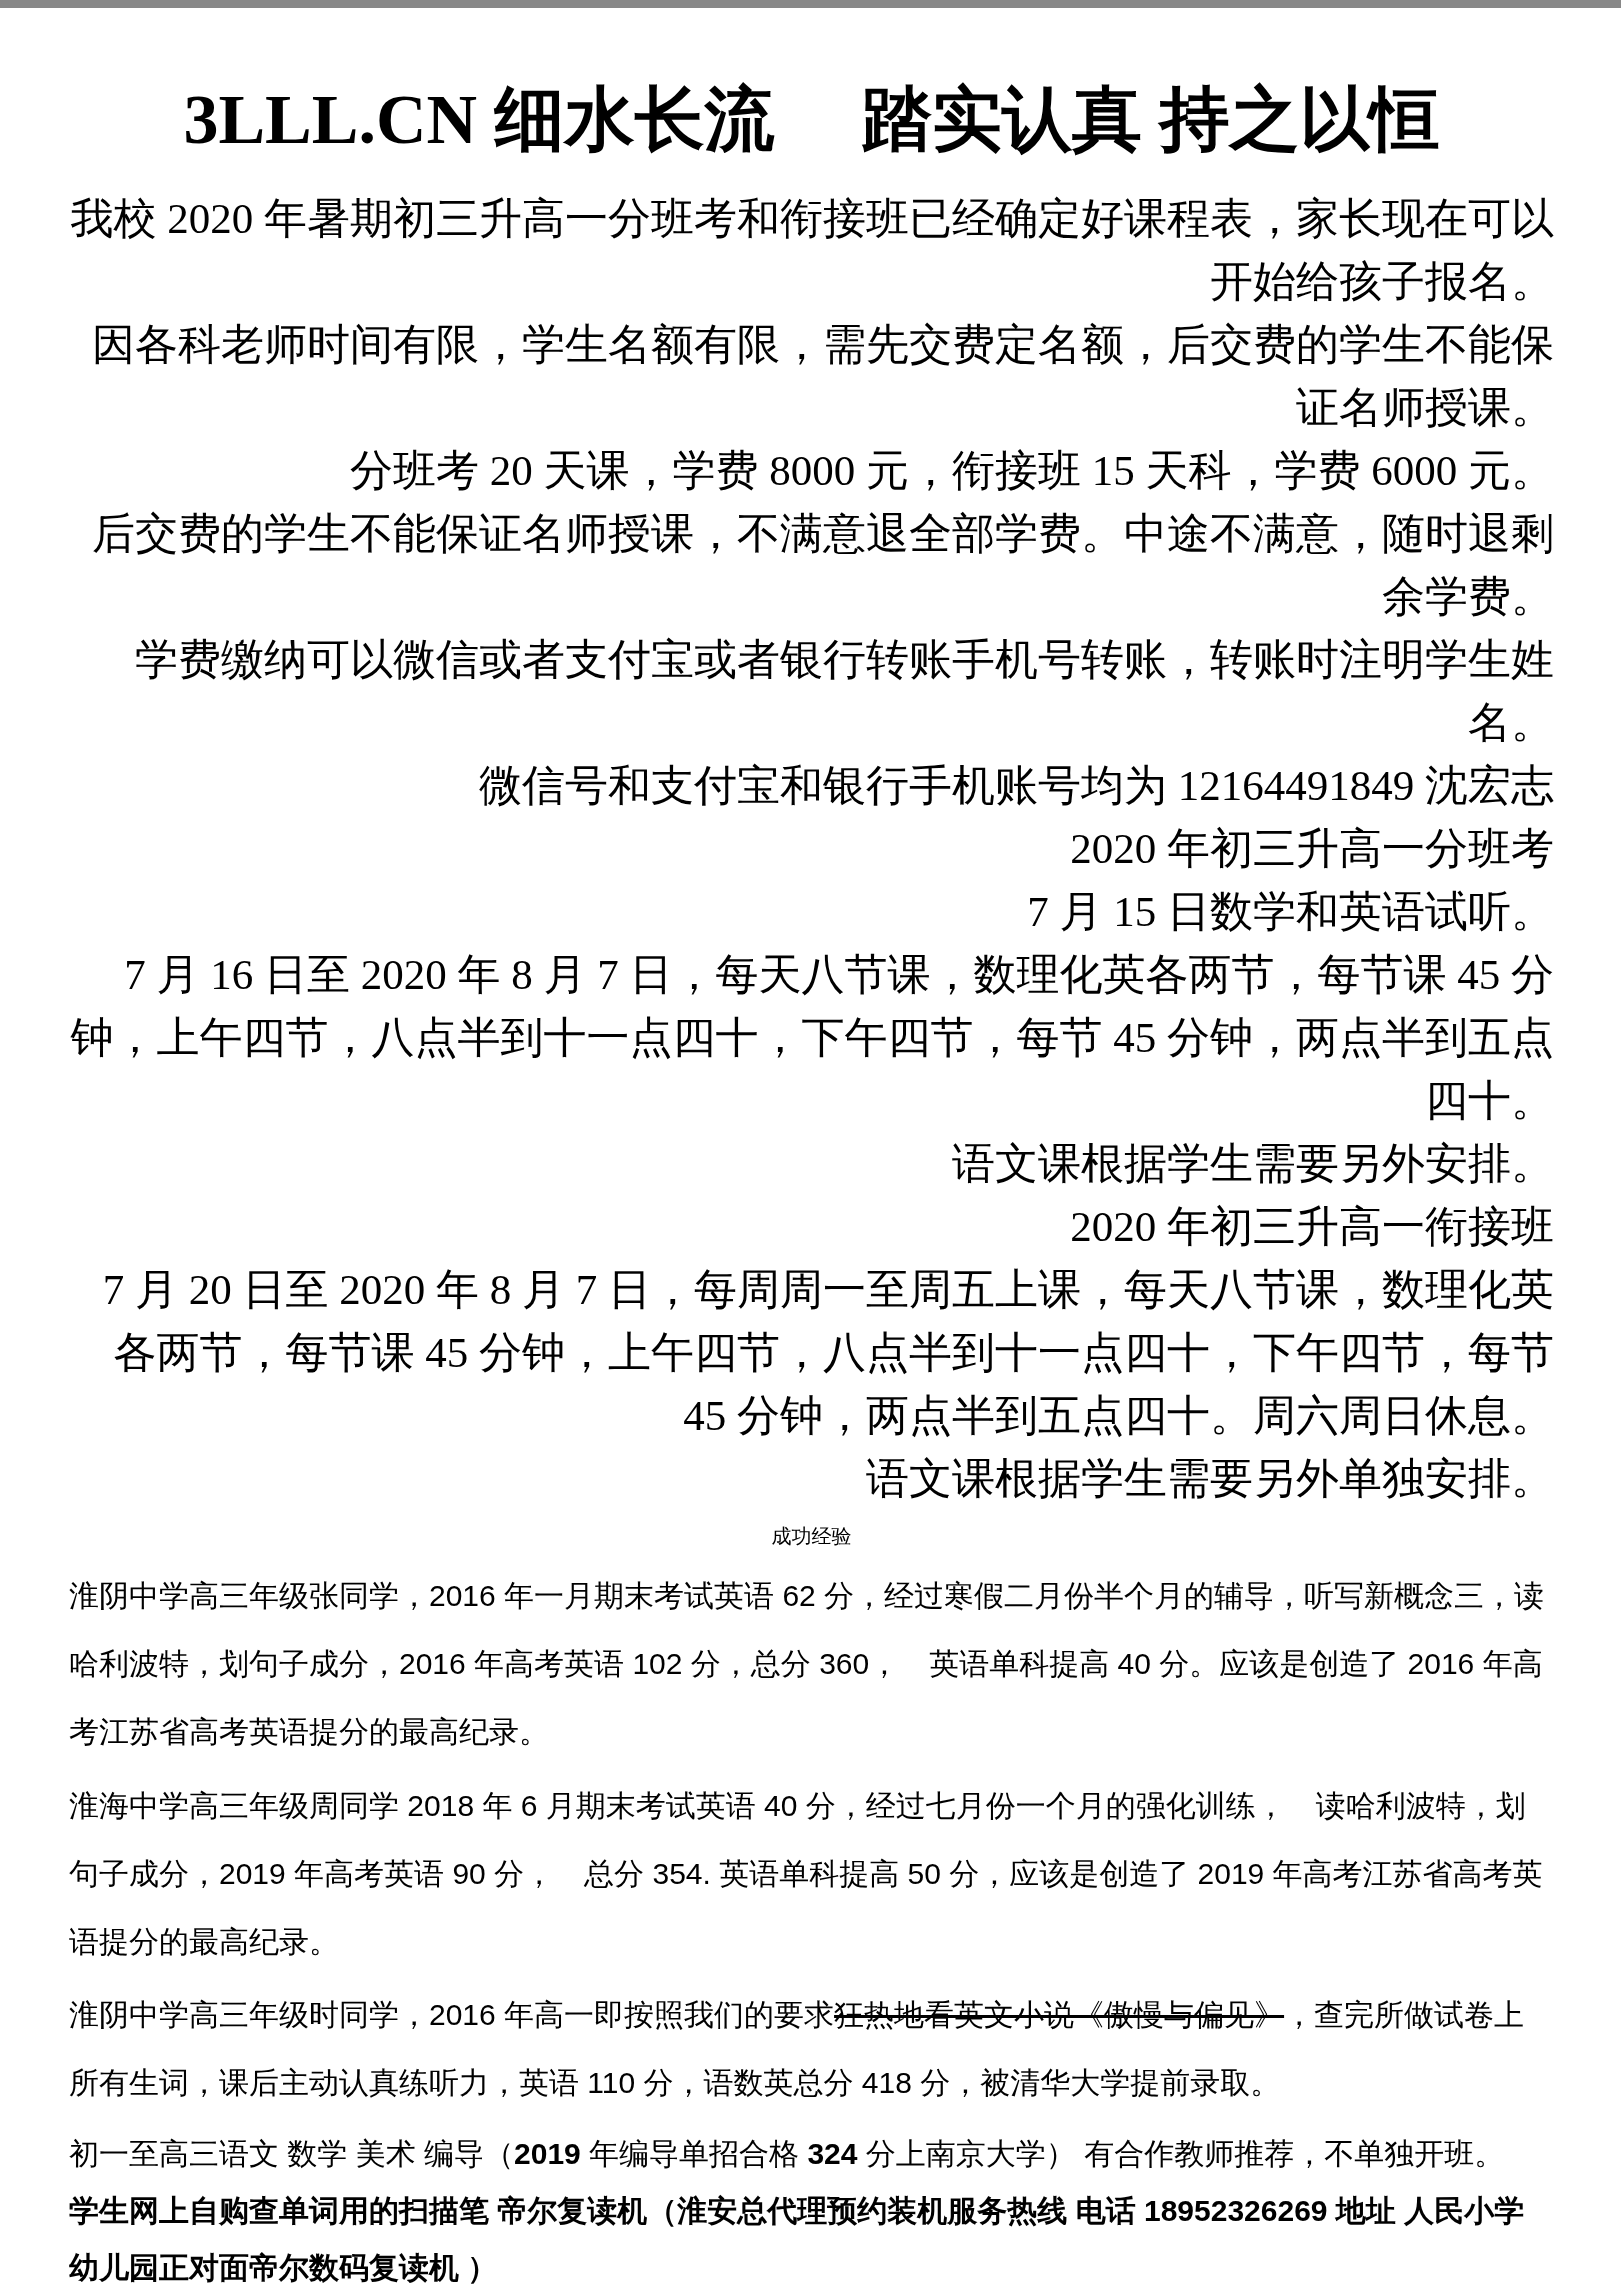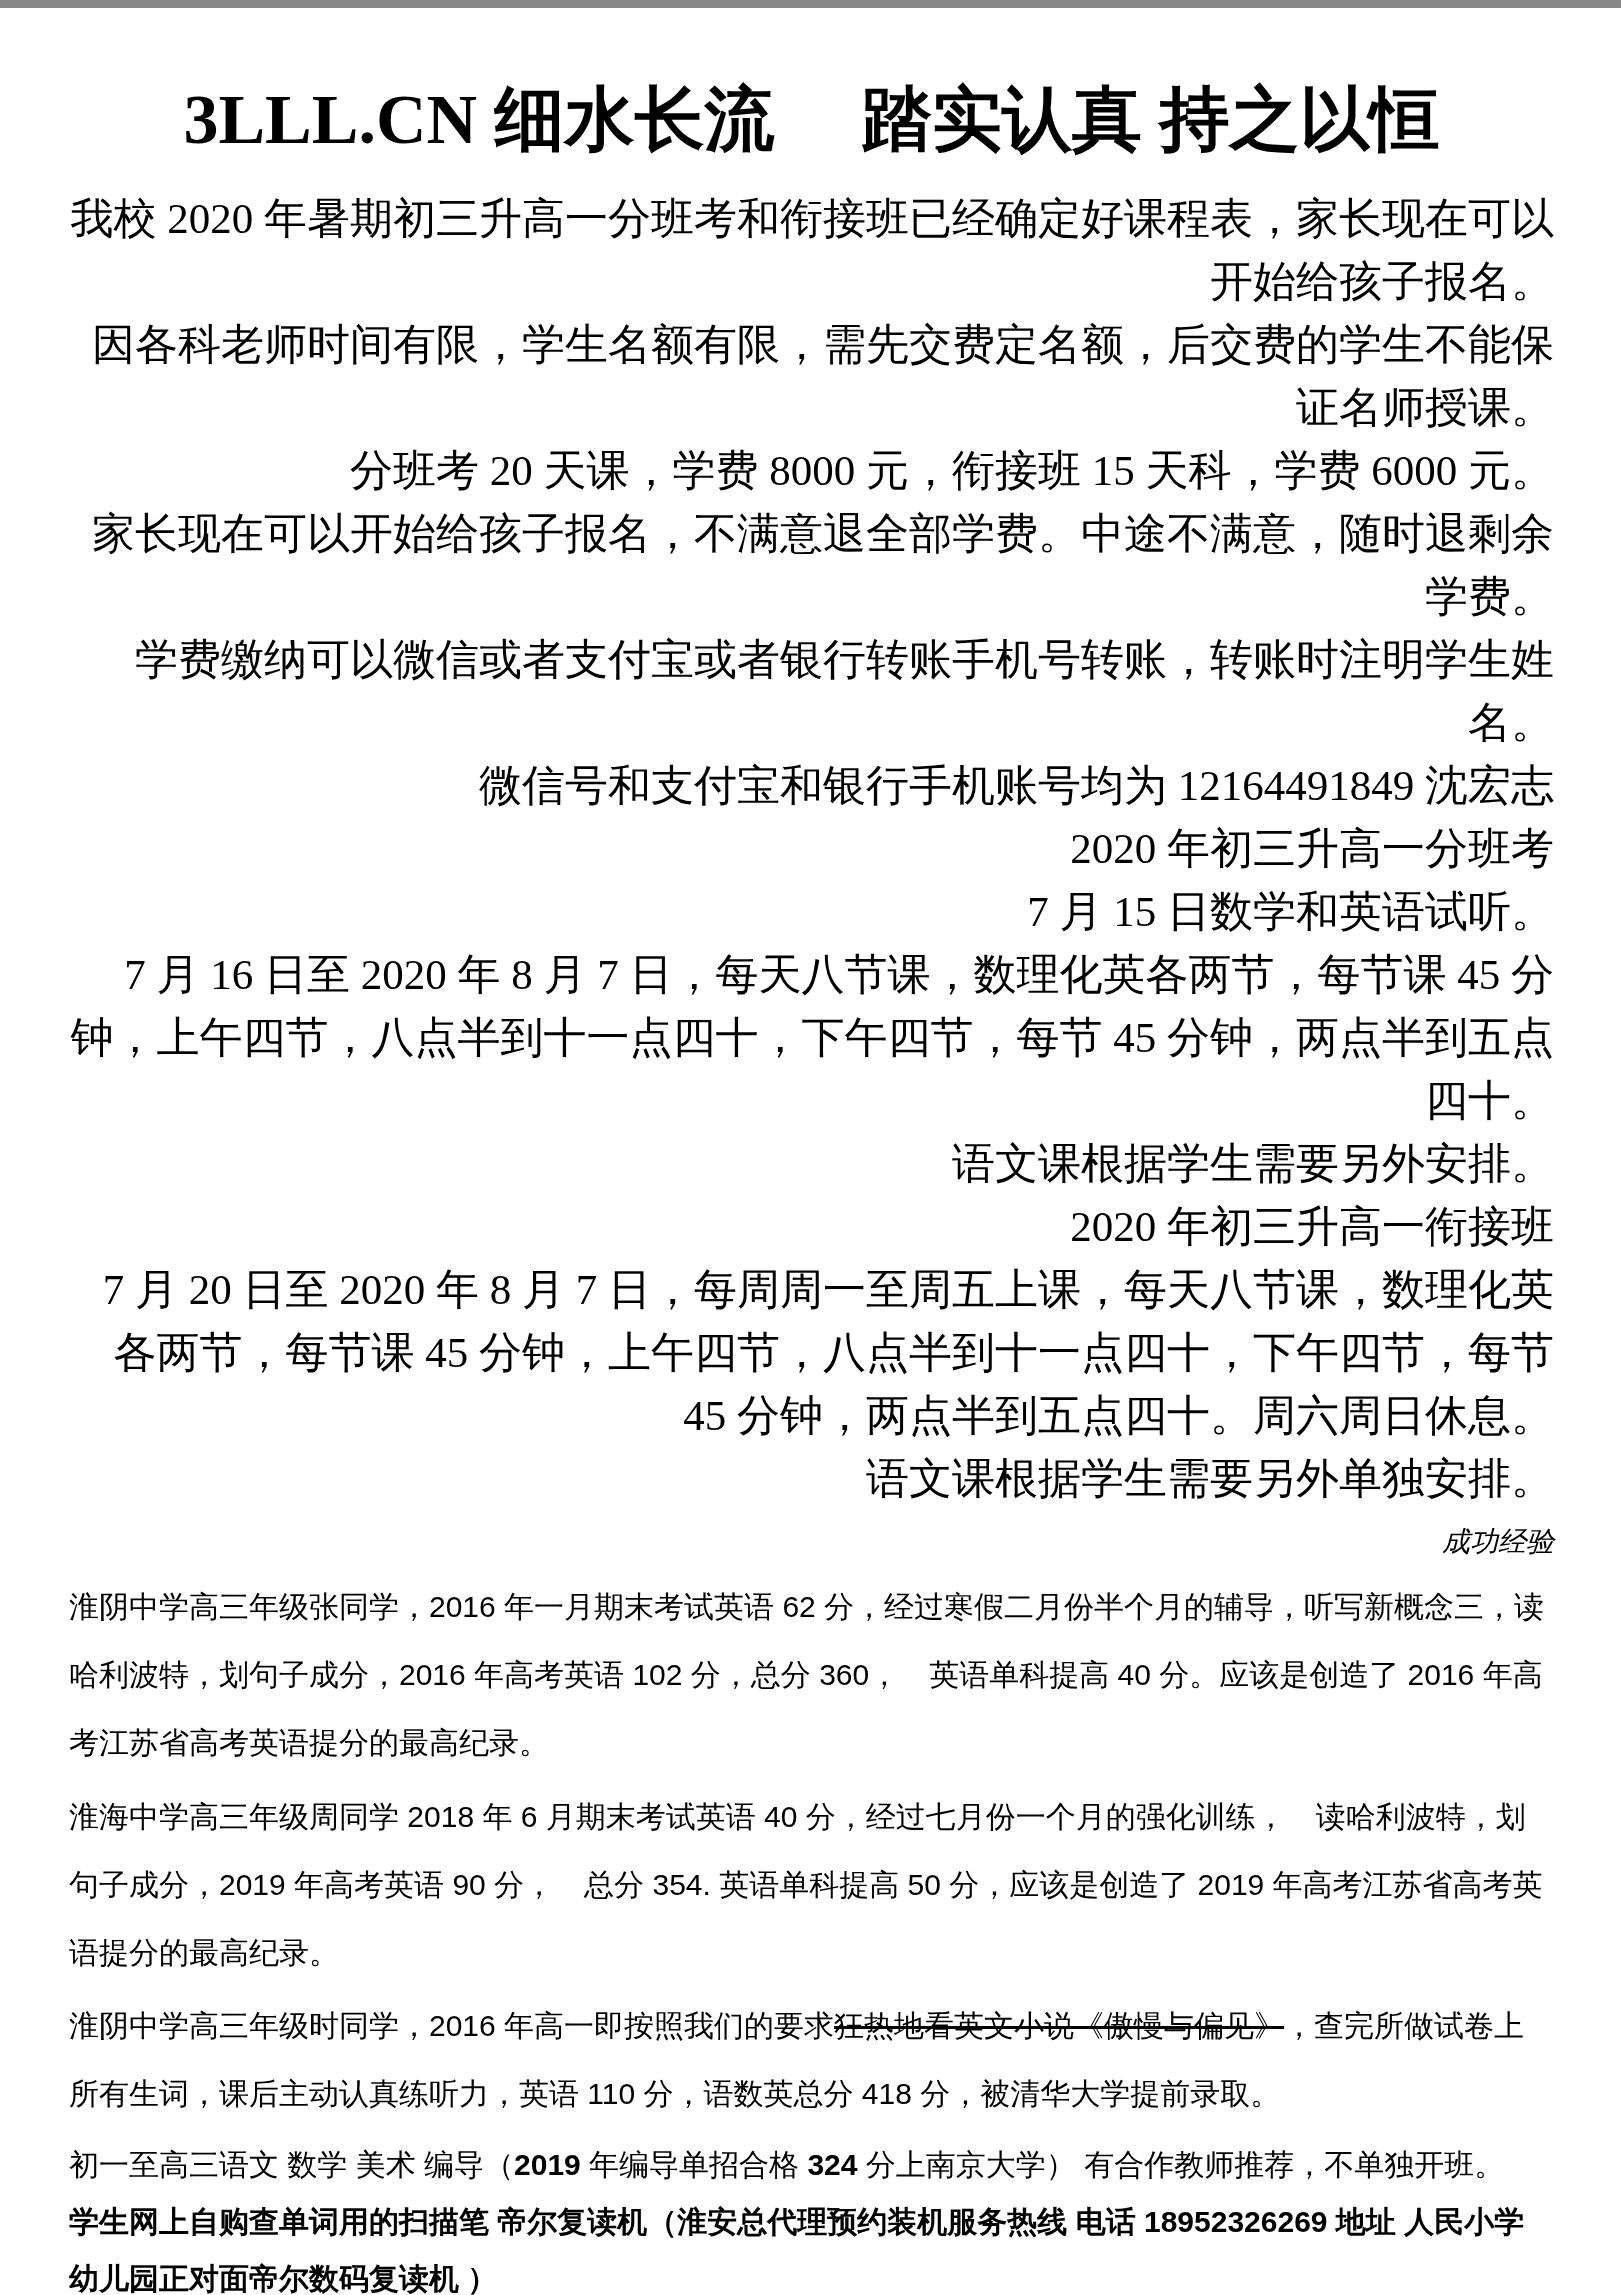--- a/index.html
+++ b/index.html
@@ -24,24 +24,23 @@
   }
   .big {
     font-family: "Liberation Serif", "DejaVu Serif", serif;
     font-size: 43px;
     line-height: 63px;
   }
   .big p { margin: 0; text-align: right; }
   .center { text-align: center; }
   .success-head {
     font-family: "Liberation Sans", "DejaVu Sans", sans-serif;
-    font-size: 28px;
-    text-align: right;
+    font-size: 20px;
+    text-align: center;
     margin: 13px 0 11.6px 0;
-    font-style: italic;
   }
   .story {
     font-family: "Liberation Sans", "DejaVu Sans", sans-serif;
     font-size: 30px;
     line-height: 68px;
     margin: 0 0 5.8px 0;
   }
   .strike { text-decoration: line-through; }
   .courses-note {
     font-family: "Liberation Sans", "DejaVu Sans", sans-serif;
@@ -55,21 +54,21 @@
 <body>
 
 <div class="page">
 
   <h1 class="title">3LLL.CN 细水长流　 踏实认真 持之以恒</h1>
 
   <div class="big">
     <p>我校 2020 年暑期初三升高一分班考和衔接班已经确定好课程表，家长现在可以开始给孩子报名。</p>
     <p>因各科老师时间有限，学生名额有限，需先交费定名额，后交费的学生不能保证名师授课。</p>
     <p>分班考 20 天课，学费 8000 元，衔接班 15 天科，学费 6000 元。</p>
-    <p>家长现在可以开始给孩子报名，不满意退全部学费。中途不满意，随时退剩余学费。</p>
+    <p>后交费的学生不能保证名师授课，不满意退全部学费。中途不满意，随时退剩余学费。</p>
     <p>学费缴纳可以微信或者支付宝或者银行转账手机号转账，转账时注明学生姓名。</p>
     <p>微信号和支付宝和银行手机账号均为 12164491849 沈宏志</p>
 
     <p class="center">2020 年初三升高一分班考</p>
     <p>7 月 15 日数学和英语试听。</p>
     <p>7 月 16 日至 2020 年 8 月 7 日，每天八节课，数理化英各两节，每节课 45 分钟，上午四节，八点半到十一点四十，下午四节，每节 45 分钟，两点半到五点四十。</p>
     <p>语文课根据学生需要另外安排。</p>
 
     <p class="center">2020 年初三升高一衔接班</p>
     <p>7 月 20 日至 2020 年 8 月 7 日，每周周一至周五上课，每天八节课，数理化英各两节，每节课 45 分钟，上午四节，八点半到十一点四十，下午四节，每节 45 分钟，两点半到五点四十。周六周日休息。</p>

